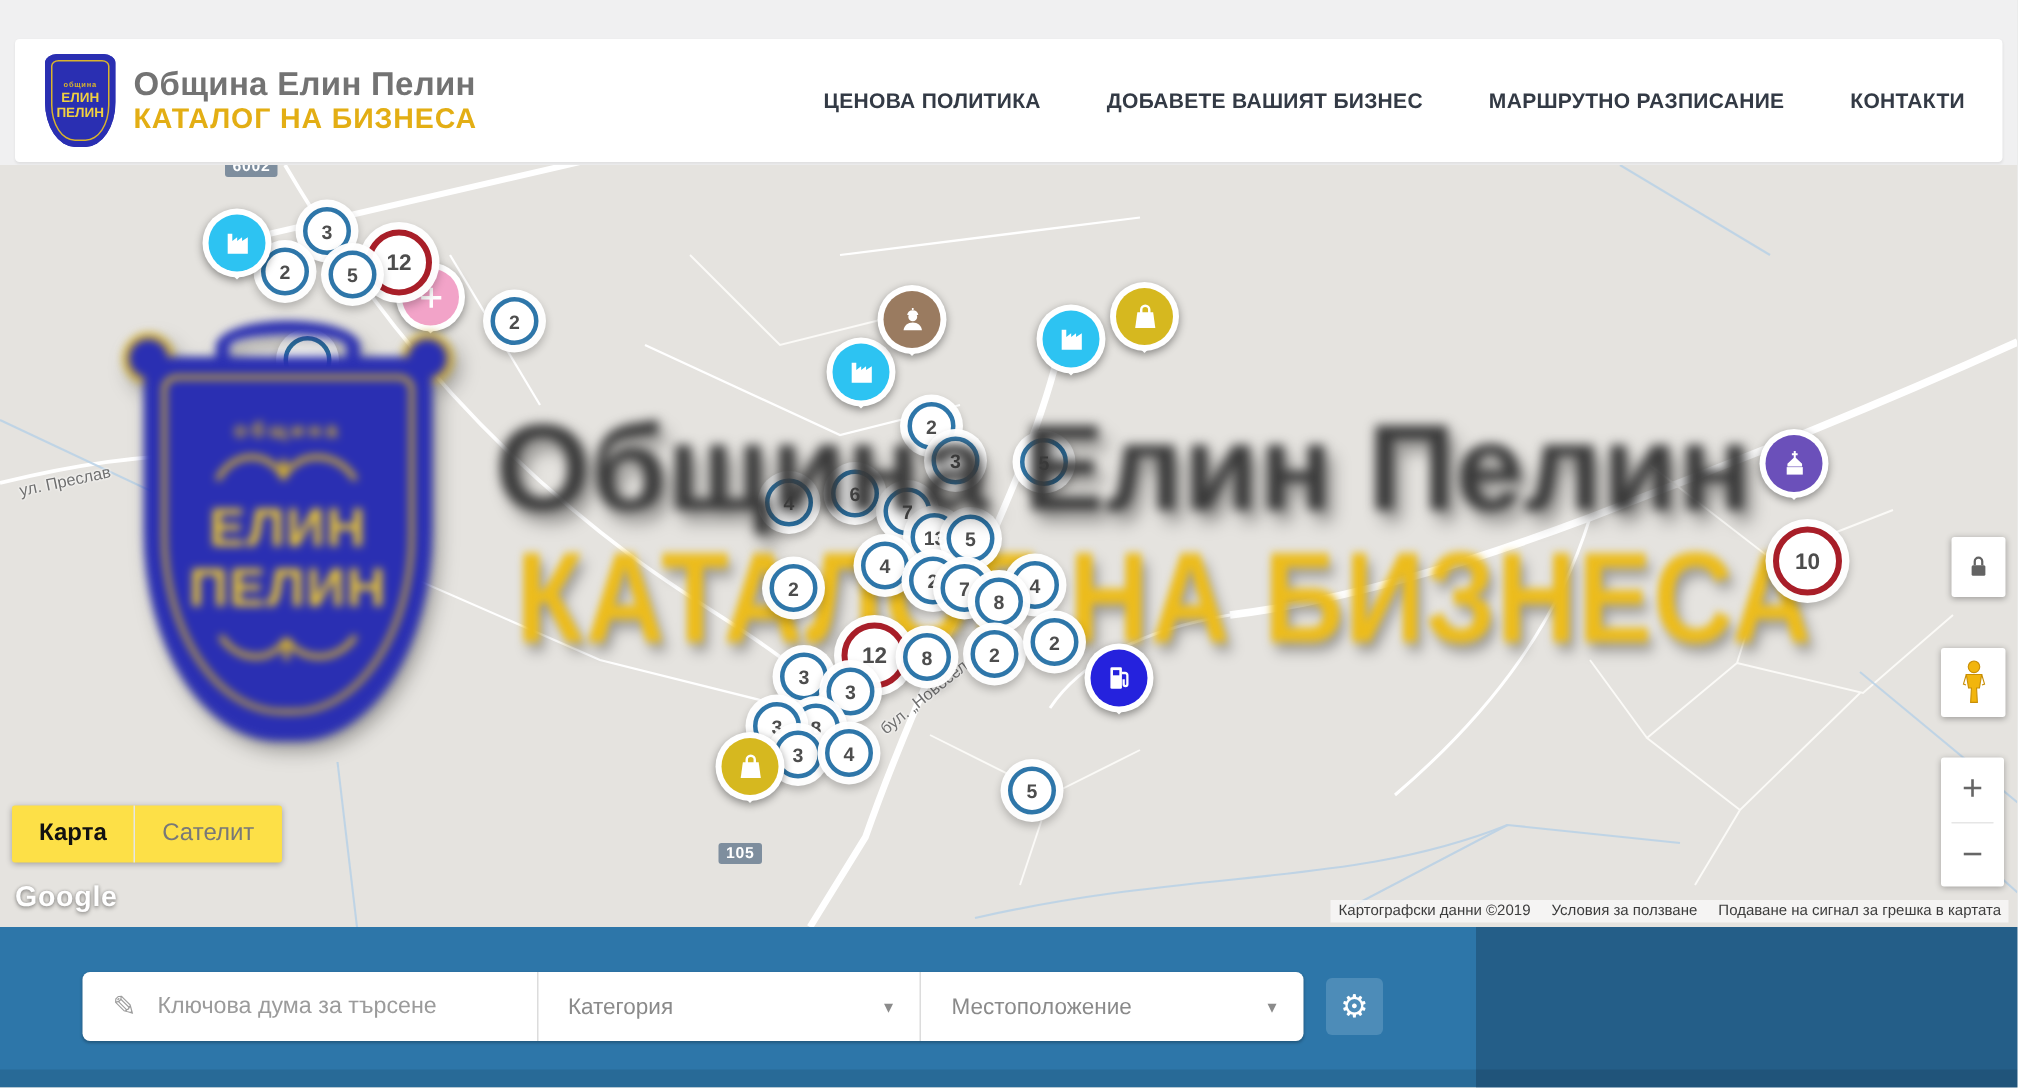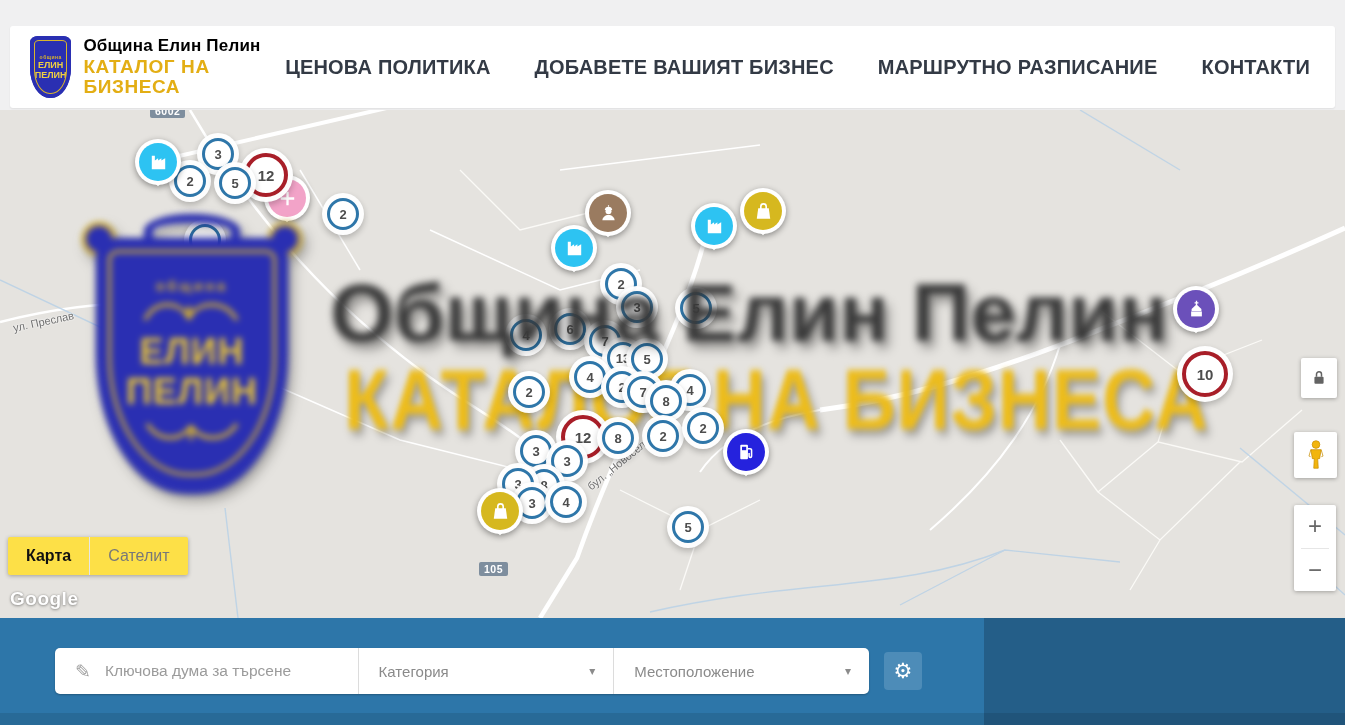--- a/index.html
+++ b/index.html
@@ -11,24 +11,24 @@
     border-radius:3px;box-shadow:0 1px 2px rgba(0,0,0,.07);display:flex;align-items:center;}
   .brand{display:flex;align-items:center;gap:12px;margin-left:20px;}
   .mini-crest{width:47px;height:62px;background:#2a2fb2;border-radius:8px 8px 20px 20px/6px 6px 30px 30px;
     position:relative;display:flex;flex-direction:column;align-items:center;justify-content:center;
     box-shadow:inset 0 0 0 2px #2a2fb2;}
   .mini-crest::after{content:"";position:absolute;inset:4px;border:1.5px solid #d9b42c;
     border-radius:5px 5px 16px 16px/4px 4px 24px 24px;}
   .mini-top{font-size:5px;color:#d9b42c;font-weight:bold;letter-spacing:.5px;}
   .mini-line{font-size:9px;line-height:10px;color:#f0d040;font-weight:bold;}
   .brand-text{display:flex;flex-direction:column;line-height:1.05;}
-  .brand-title{font-size:17px;font-weight:bold;color:#000000;letter-spacing:.2px;}
+  .brand-title{font-size:22px;font-weight:bold;color:#737373;letter-spacing:.2px;}
   .brand-sub{font-size:19px;font-weight:bold;color:#e3ae14;letter-spacing:.6px;margin-top:3px;}
   .main-nav{margin-left:auto;display:flex;gap:44px;padding-right:25px;align-items:center;}
-  .nav-link{font-size:20px;font-weight:bold;color:#333a45;text-decoration:none;cursor:pointer;
+  .nav-link{font-size:14px;font-weight:bold;color:#333a45;text-decoration:none;cursor:pointer;
     letter-spacing:.2px;white-space:nowrap;}
 
   
   .map{position:absolute;left:0;top:110px;width:1345px;height:508px;background:#e5e3df;
     overflow:hidden;cursor:grab;}
   .map svg.base{position:absolute;left:0;top:0;z-index:0;}
   .road-label{position:absolute;z-index:1;background:#7e8e9e;color:#fff;font-size:10.5px;
     font-weight:bold;padding:1px 5px;border-radius:2px;letter-spacing:.5px;}
   .street-label{position:absolute;z-index:1;color:#707070;font-size:11px;white-space:nowrap;
     text-shadow:0 0 2px #fff,0 0 2px #fff;transform-origin:left top;}
@@ -331,20 +331,25 @@
           </div>
         </div>
       </div>
     </div>
 
   <div class="maptype">
     <div class="btn active">Карта</div>
     <div class="btn idle">Сателит</div>
   </div>
   <div class="google-logo">Google</div>
+  <div class="attribution">
+      <span>Картографски данни ©2019</span>
+      <span>Условия за ползване</span>
+      <span>Подаване на сигнал за грешка в картата</span>
+    </div>
 
   <div class="ctrl ctrl-lock">
     <svg width="20" height="20" viewBox="0 0 24 24">
       <rect x="6.5" y="10.5" width="11" height="8.5" rx="1.2" fill="#636363"></rect>
       <path d="M9 10.5 V7.5 a3 3 0 0 1 6 0 V10.5" fill="none" stroke="#636363" stroke-width="1.8"></path>
     </svg>
   </div>
   <div class="ctrl ctrl-peg">
     <svg width="26" height="32" viewBox="0 0 24 30">
       <circle cx="12" cy="5.2" r="3.6" fill="#f2b50d" stroke="#c98f05" stroke-width=".7"></circle>

